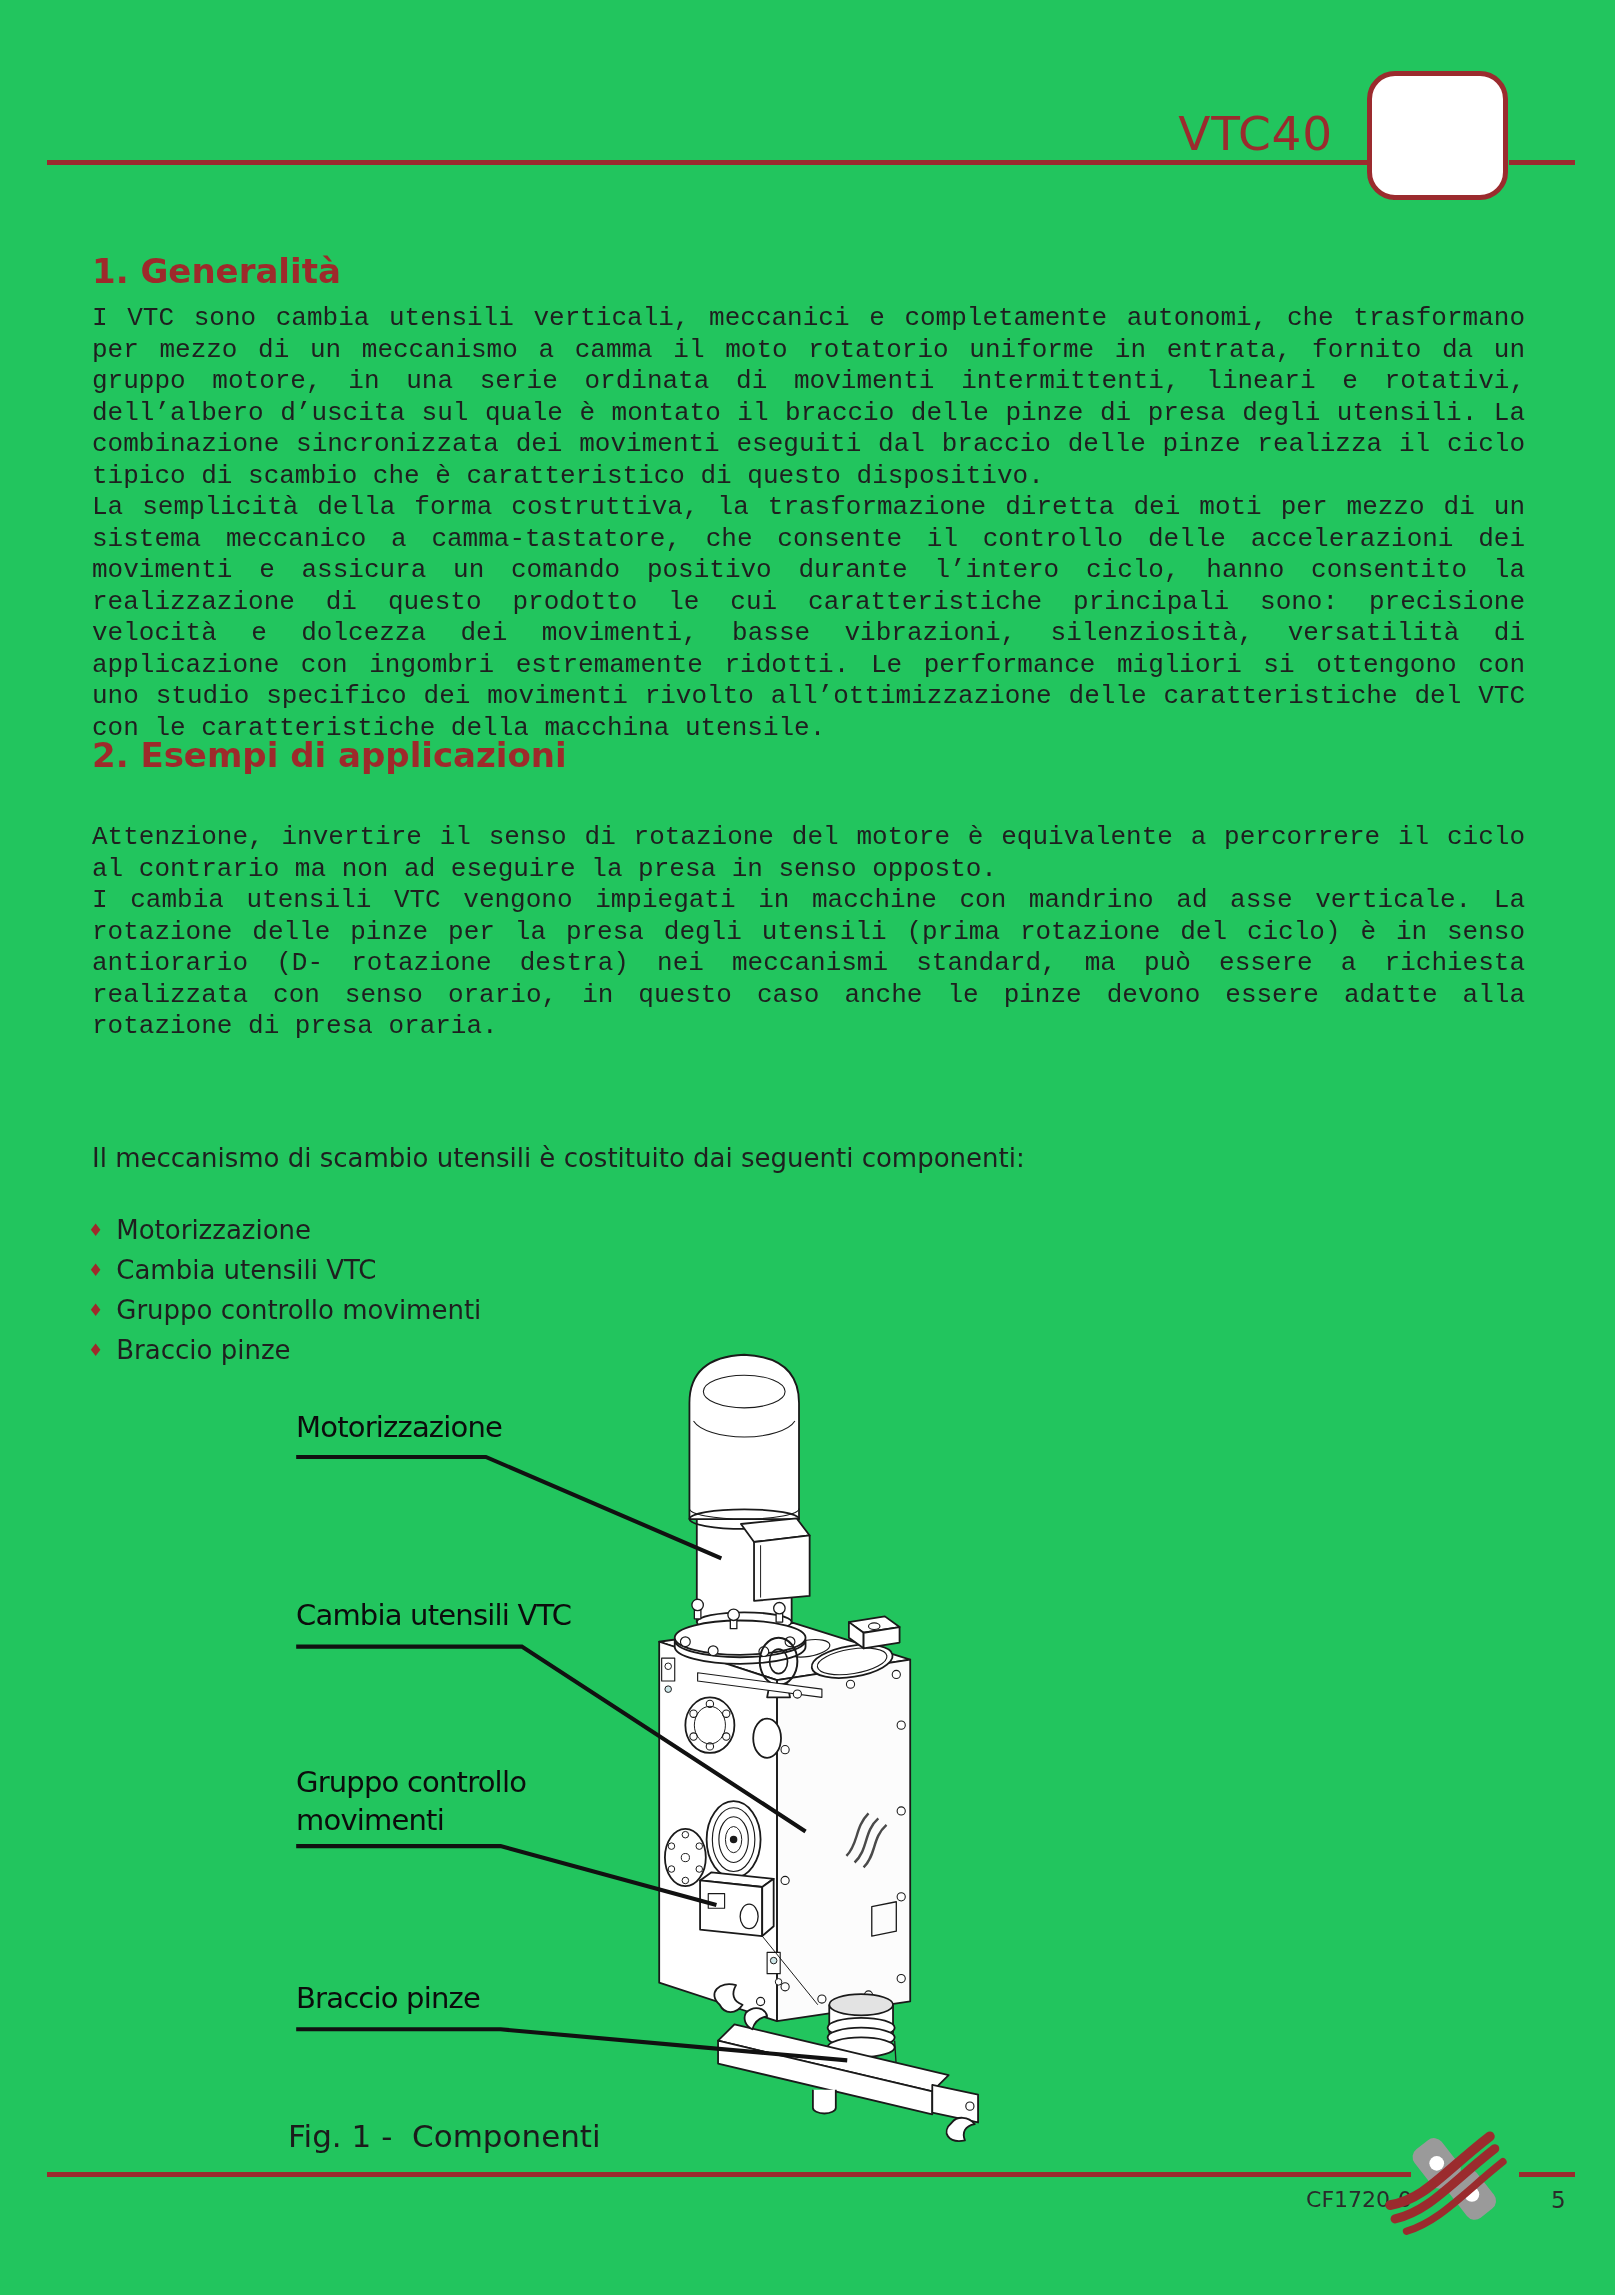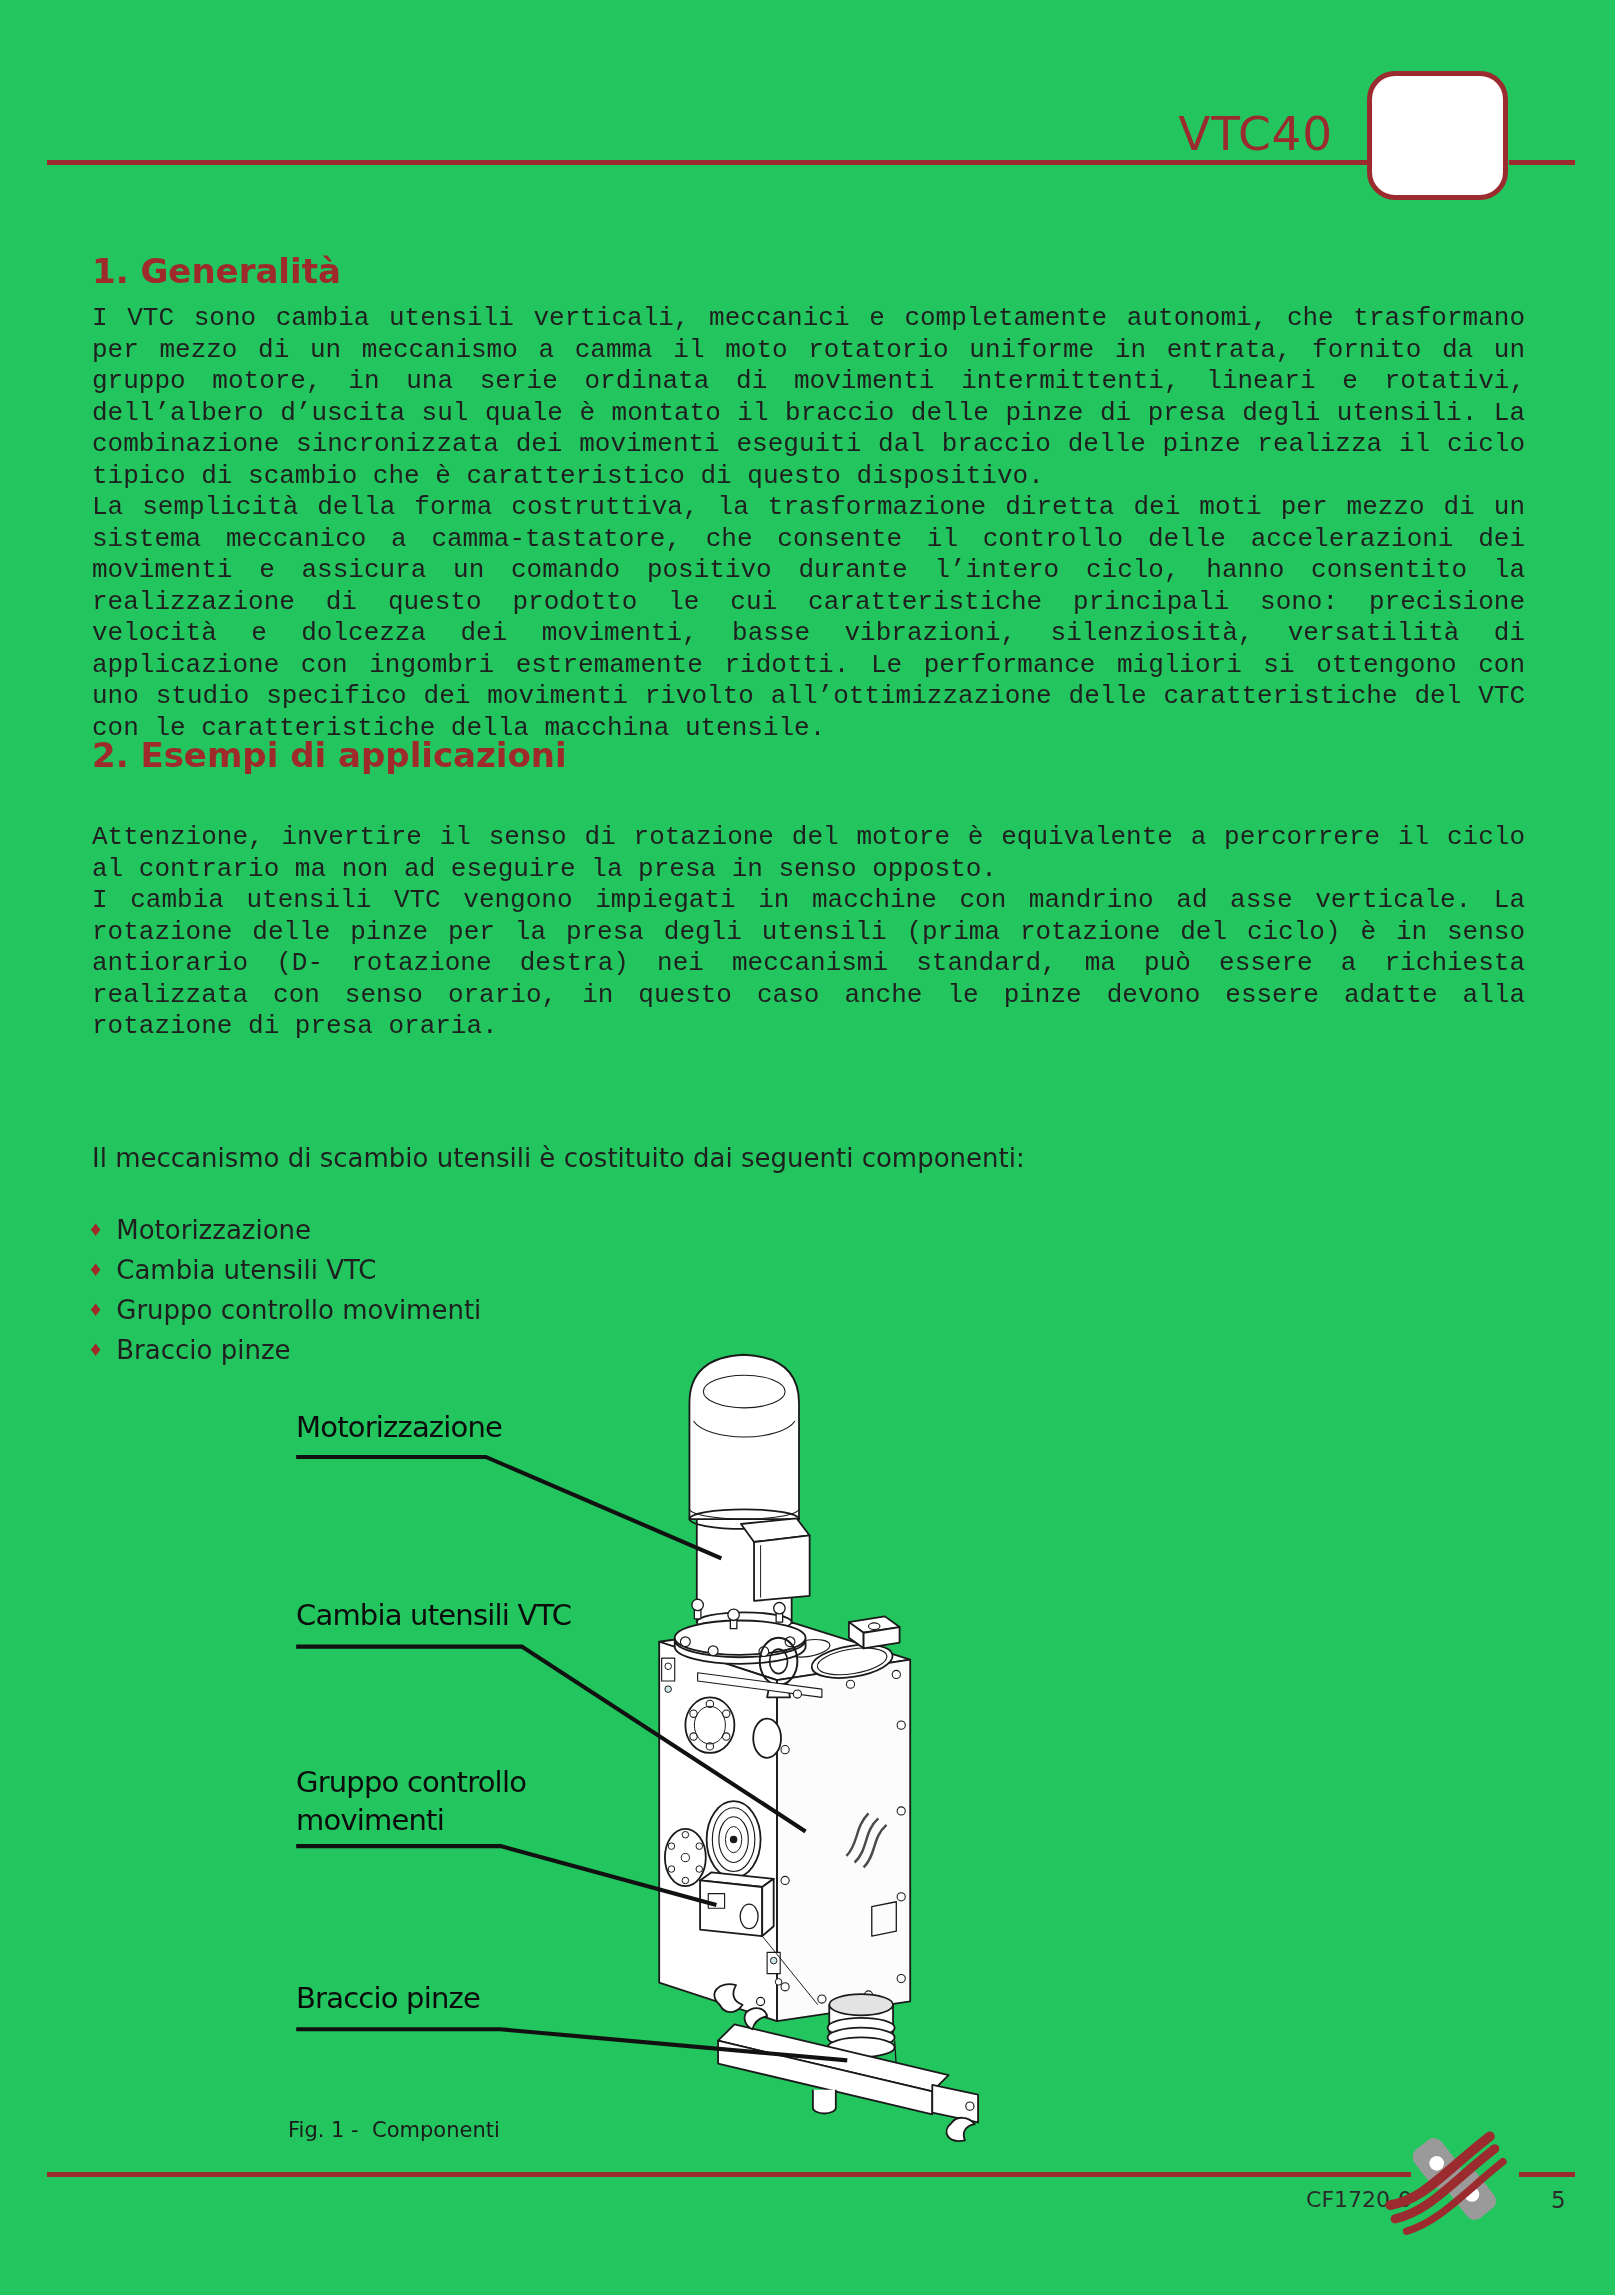--- a/index.html
+++ b/index.html
@@ -29,21 +29,21 @@
     margin:0;font-size:26px;line-height:31.5px;text-align:justify;color:#1f1f1f;font-family:Liberation Mono, monospace;
   }
   .intro{font-size:26px;line-height:31.5px;color:#1f1f1f;margin:0;}
   .bullets{position:absolute;left:88px;top:1210px;list-style:none;margin:0;padding:0;}
   .bullets li{display:flex;align-items:center;height:40px;font-size:26px;color:#1f1f1f;}
   .diamond{color:#9e2a2b;font-size:17px;margin-right:13px;line-height:1;}
   
   .fig-label{
     position:absolute;font-size:29px;letter-spacing:-0.8px;color:#0c0c0c;line-height:38px;
   }
-  .fig-caption{position:absolute;left:288px;top:2118px;font-size:21px;color:#1b1b1b;white-space:pre;}
+  .fig-caption{position:absolute;left:288px;top:2118px;font-size:31px;color:#1b1b1b;white-space:pre;}
   
   .fline{position:absolute;background:#9b2b2e;height:4.9px;top:2172px;}
   .doc-code{position:absolute;top:2187px;right:204px;font-size:22px;color:#2a2a2a;}
   .page-num{position:absolute;top:2187px;left:1551px;font-size:23px;color:#2a2a2a;}
   svg.overlay{position:absolute;left:0;top:0;pointer-events:none;}
 </style>
 </head>
 <body>
 
 <div class="page">

